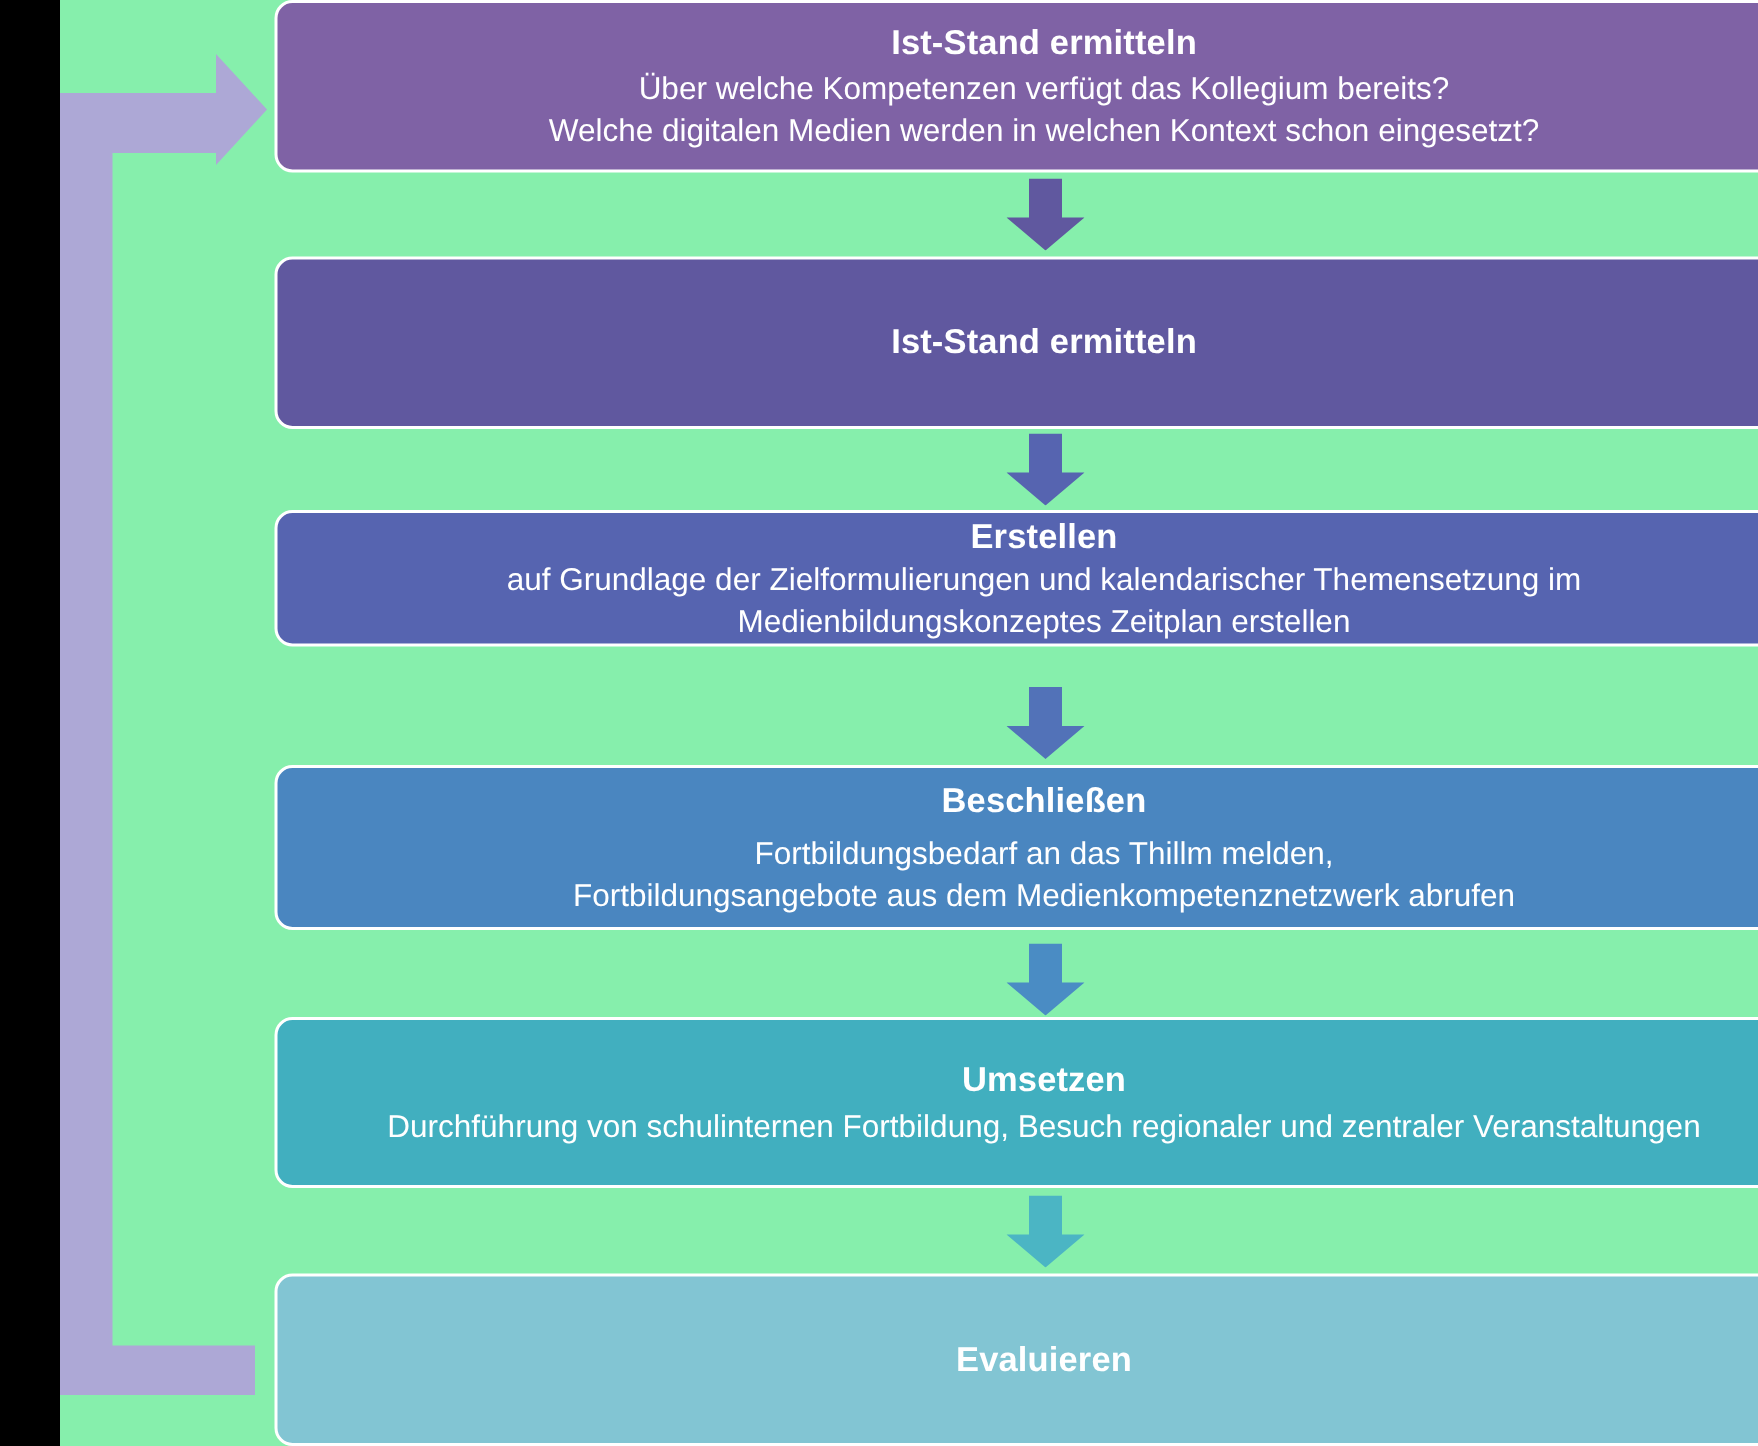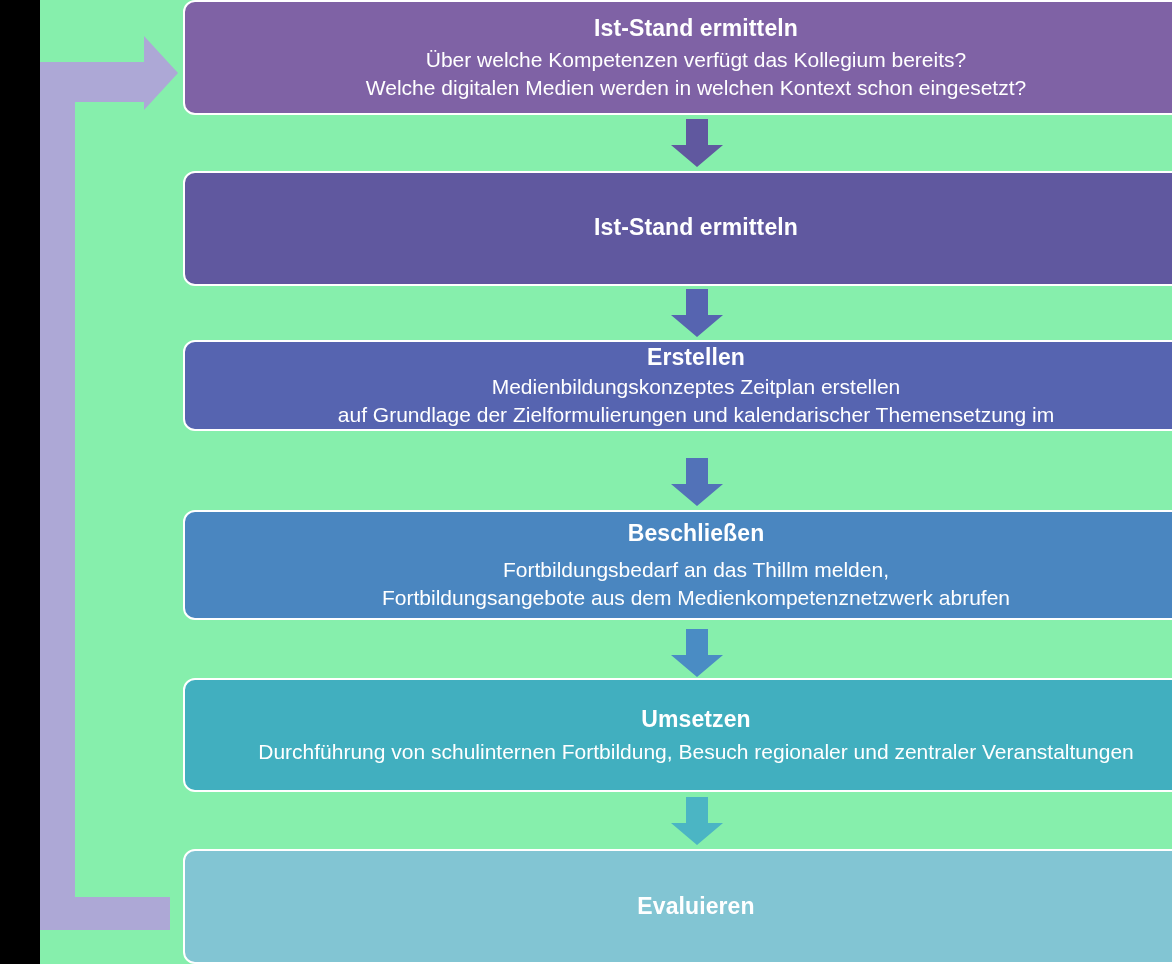--- a/index.html
+++ b/index.html
@@ -115,22 +115,22 @@
         </div>
       </div>
       <div class="step-box" style="top: 171px; height: 115px; background: rgb(96, 88, 159);">
         <div class="step-title">Ist-Stand ermitteln</div>
         <div class="gap-sm"></div>
       </div>
       <div class="step-box" style="top: 340px; height: 91px; background: rgb(86, 100, 176);">
         <div class="step-title">Erstellen</div>
         <div class="gap-md"></div>
         <div class="step-desc">
+          <span class="line">auf Grundlage der Zielformulierungen und kalendarischer Themensetzung im</span>
           <span class="line">Medienbildungskonzeptes Zeitplan erstellen</span>
-          <span class="line">auf Grundlage der Zielformulierungen und kalendarischer Themensetzung im</span>
         </div>
       </div>
       <div class="step-box" style="top: 510px; height: 110px; background: rgb(74, 134, 192);">
         <div class="step-title">Beschließen</div>
         <div class="gap-md"></div>
         <div class="step-desc">
           <span class="line">Fortbildungsbedarf an das Thillm melden,</span>
           <span class="line">Fortbildungsangebote aus dem Medienkompetenznetzwerk abrufen</span>
         </div>
       </div>

